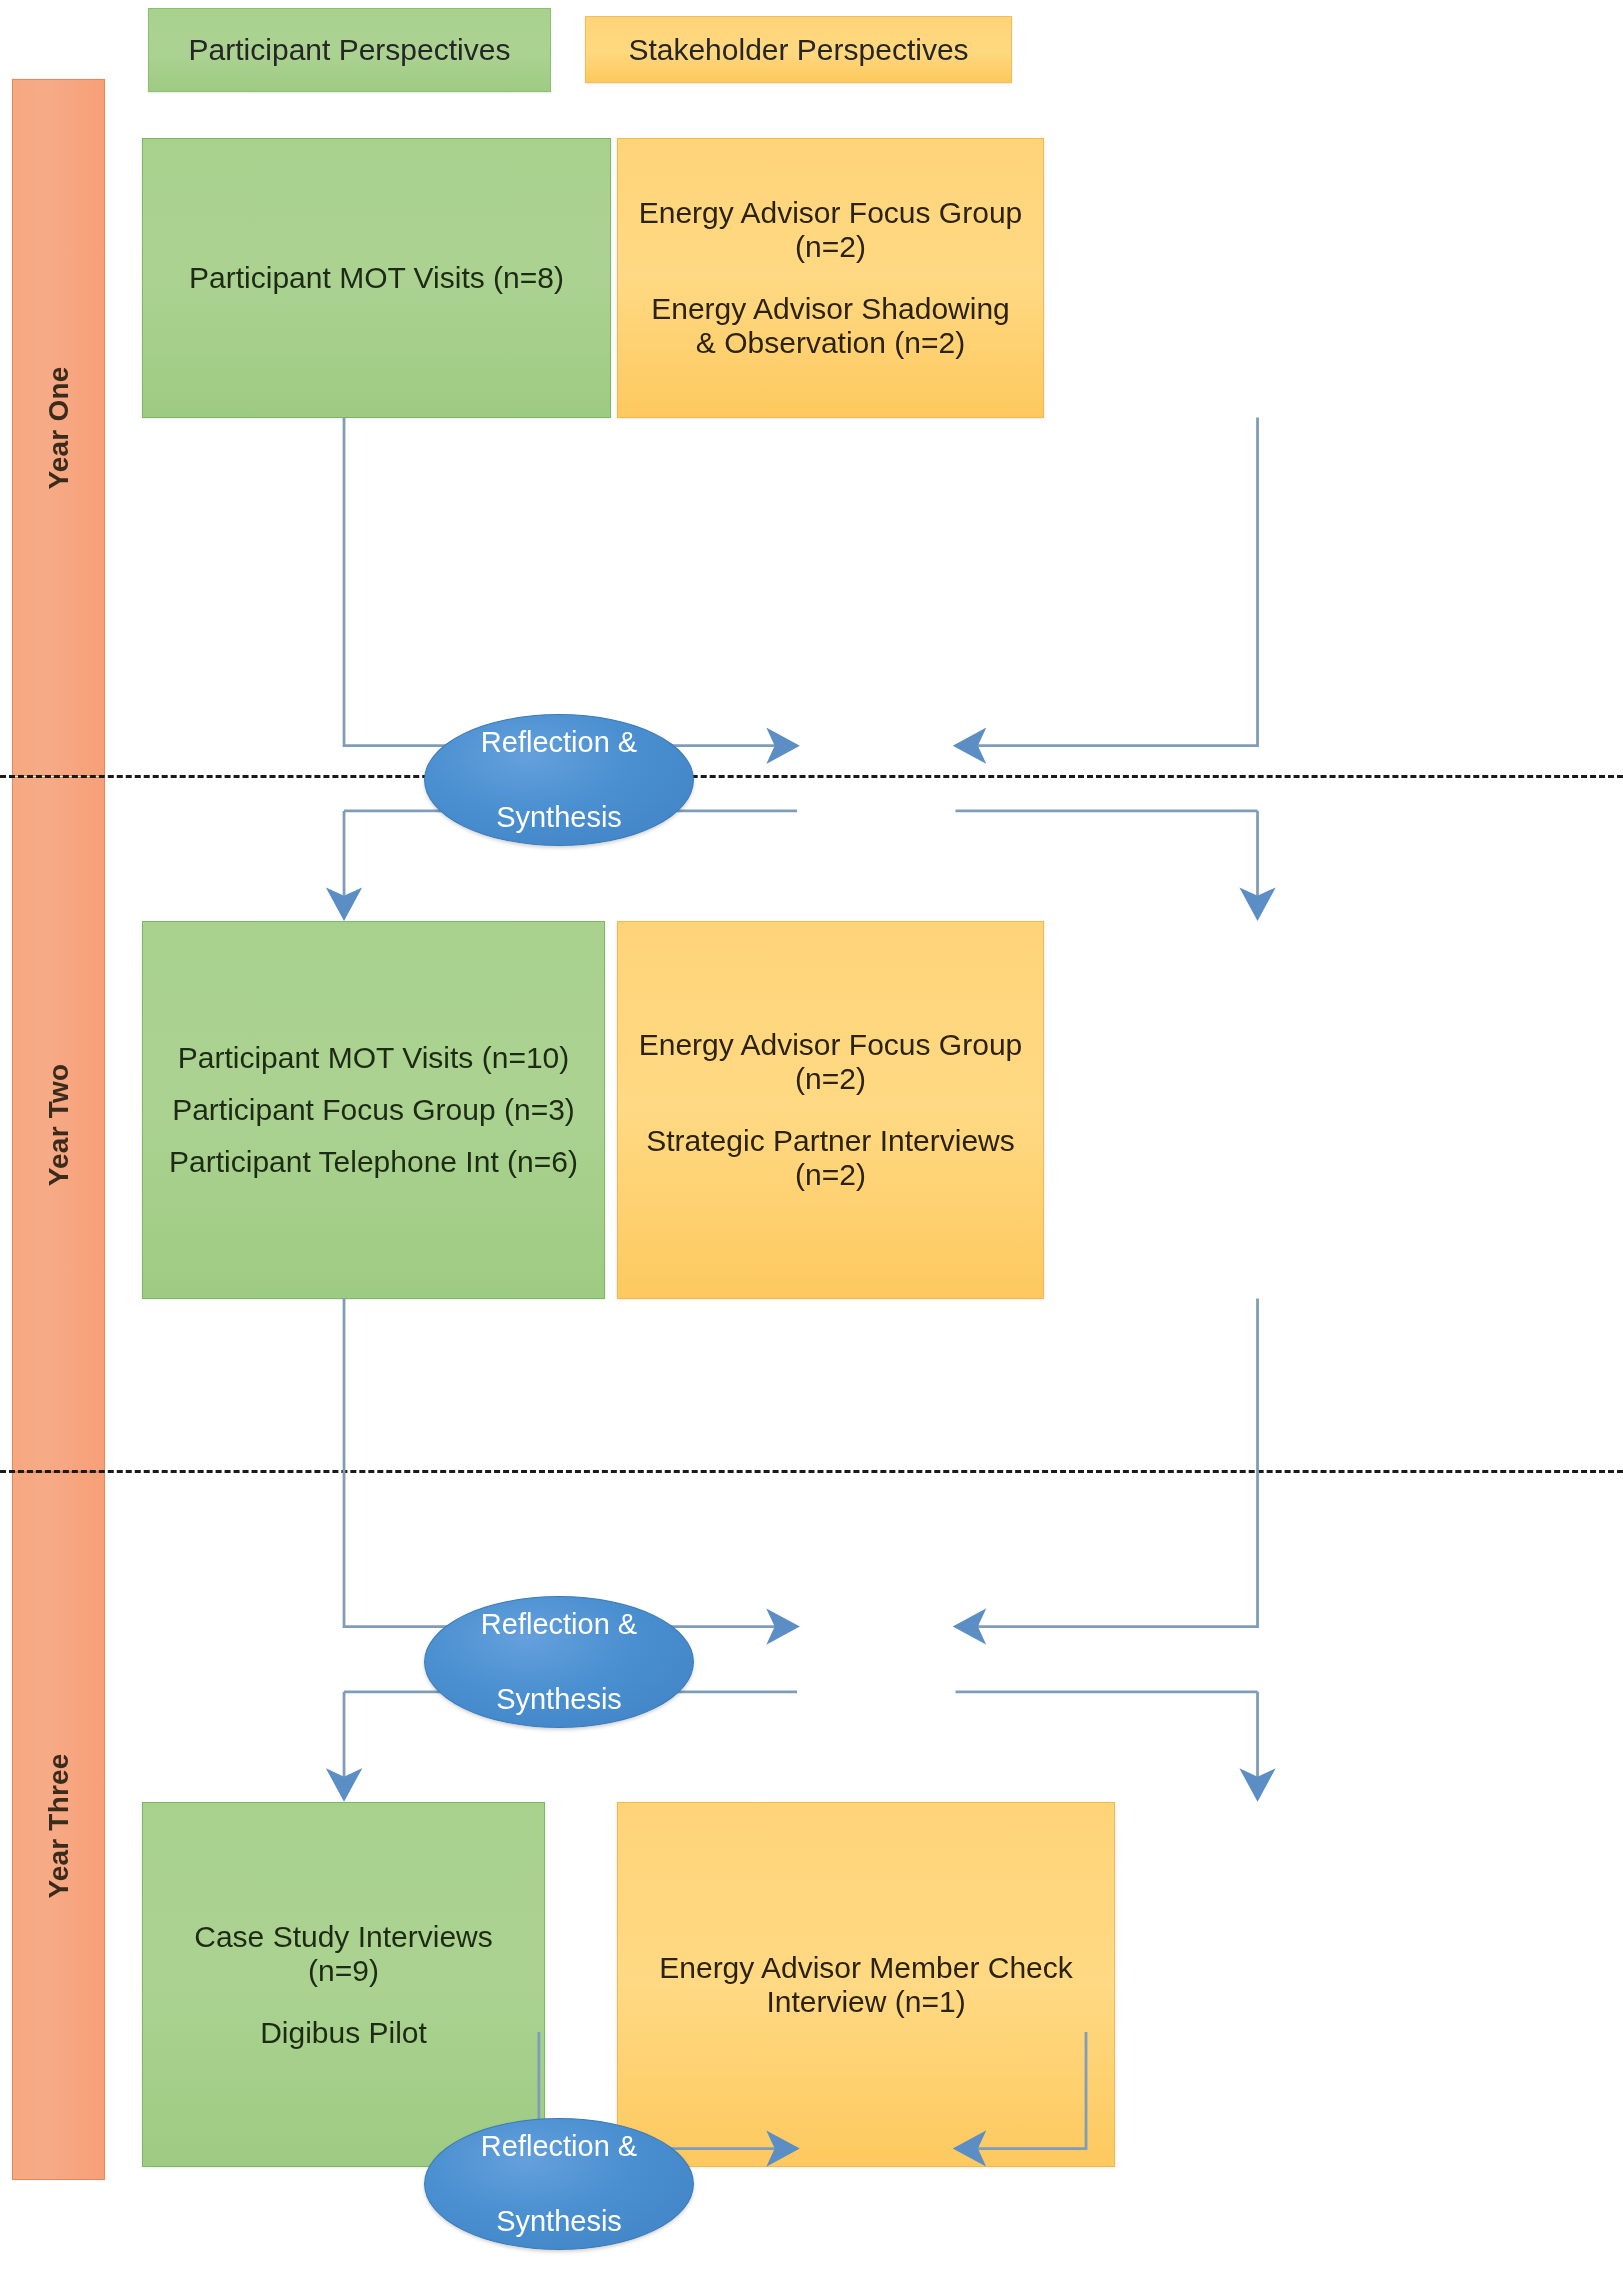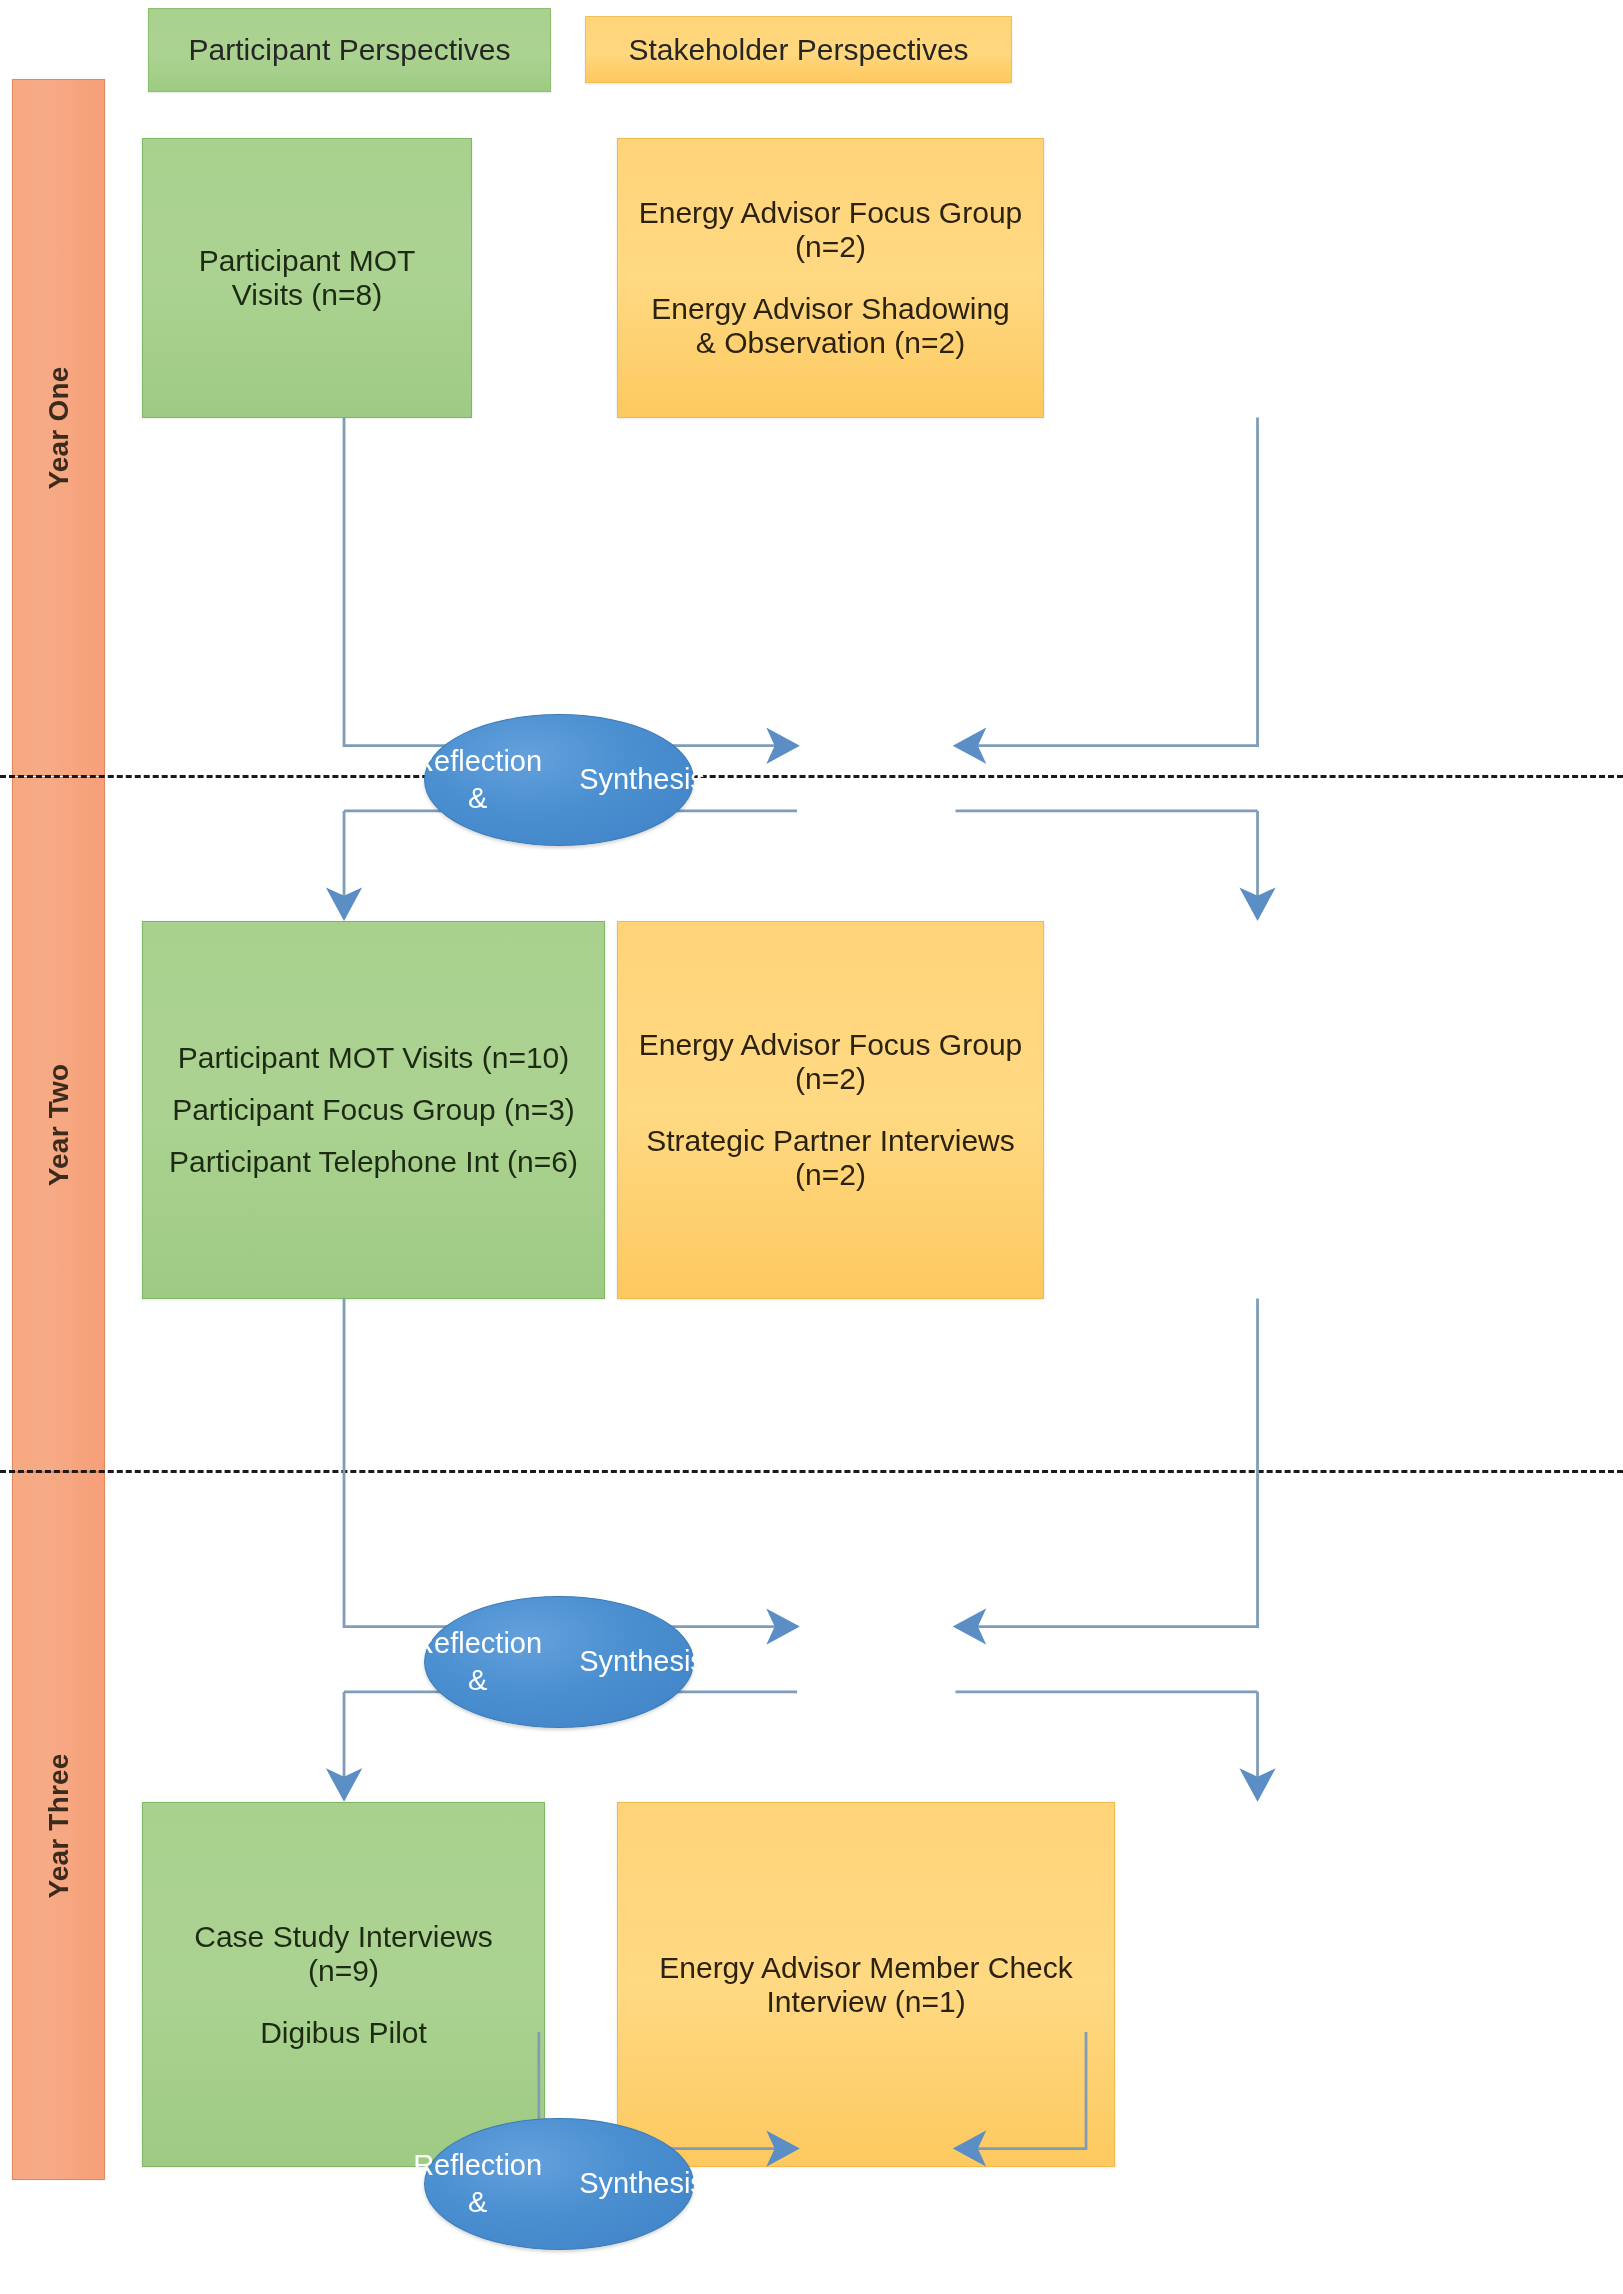--- a/index.html
+++ b/index.html
@@ -79,21 +79,21 @@
   }
   .box .line{display:block;width:100%;}
   .box .line + .line{margin-top:28px;text-align:center;}
   .box.tight .line + .line{margin-top:18px;}
 
   
   .ellipse{
     border-radius:50%;
     background:radial-gradient(ellipse at 38% 32%,#64a0dc 0%,#4a8fd0 45%,#3f82c6 100%);
     border:0.9px solid #3a7ab8;
-    display:flex;
+    display:flex;flex-direction:column;
     align-items:center;justify-content:center;
     text-align:center;
     color:#ffffff;
     font-size:29px;
     line-height:1.28;
     box-shadow:0 1.9px 3.7px rgba(0,0,0,.18);
     z-index:6;
     gap:37px;
   }
 
@@ -154,21 +154,21 @@
     <span class="year-label">Year Two</span>
   </div>
   <div class="abs year-rail" style="left:12px; top:1472px; width:93px; height:708px;">
     <span class="year-label">Year Three</span>
   </div>
 
   <div class="abs hdr hdr-green" style="left:148px; top:8.4px; width:403px; height:84px;">Participant Perspectives</div>
 
   <div class="abs hdr hdr-yellow" style="left:585px; top:8.4px; width:427px; height:67px;">Stakeholder Perspectives</div>
 
-  <div class="abs box box-green" style="left:142px; top:138px; width:330px; height:280px;">
+  <div class="abs box box-green" style="left:142px; top:138px; width:469px; height:280px;">
     <span class="line">Participant MOT Visits (n=8)</span>
   </div>
 
   <div class="abs box box-yellow" style="left:585px; top:138px; width:427px; height:280px;">
     <span class="line">Energy Advisor Focus Group (n=2)</span>
     <span class="line">Energy Advisor Shadowing &amp; Observation (n=2)</span>
   </div>
 
   <div class="abs divider" style="left:0px; top:775px; width:1623px;"></div>
 

